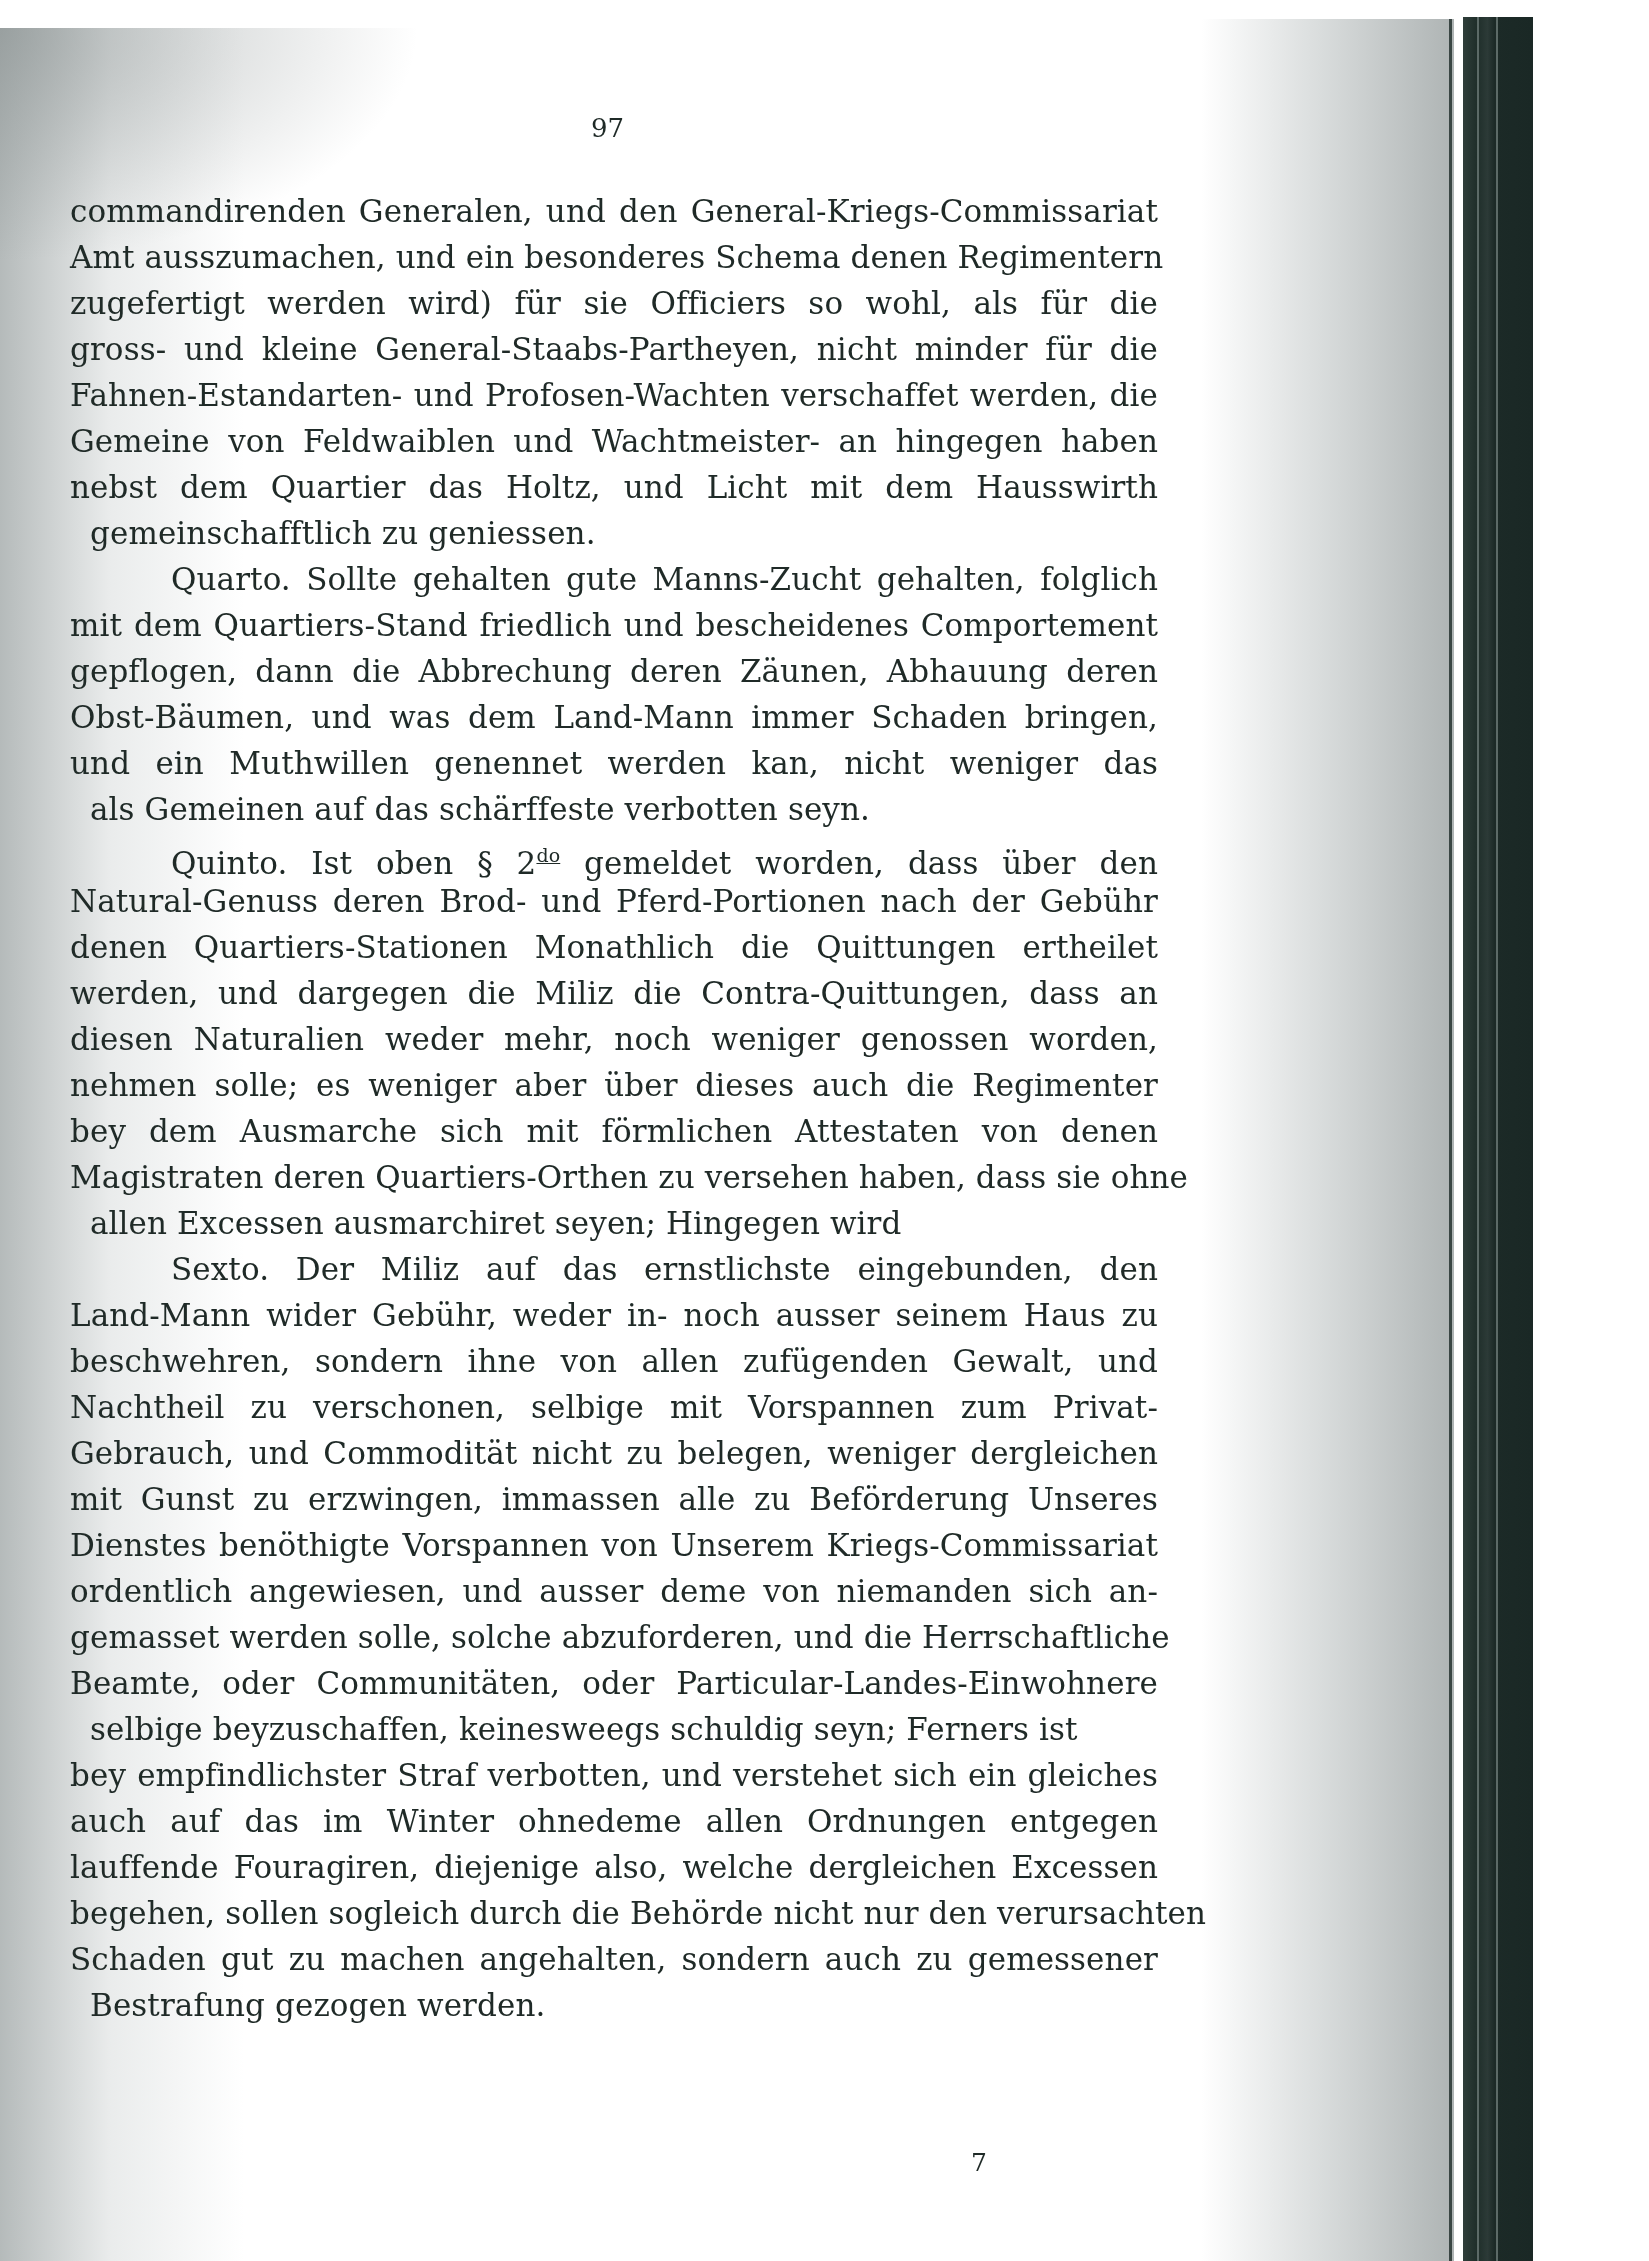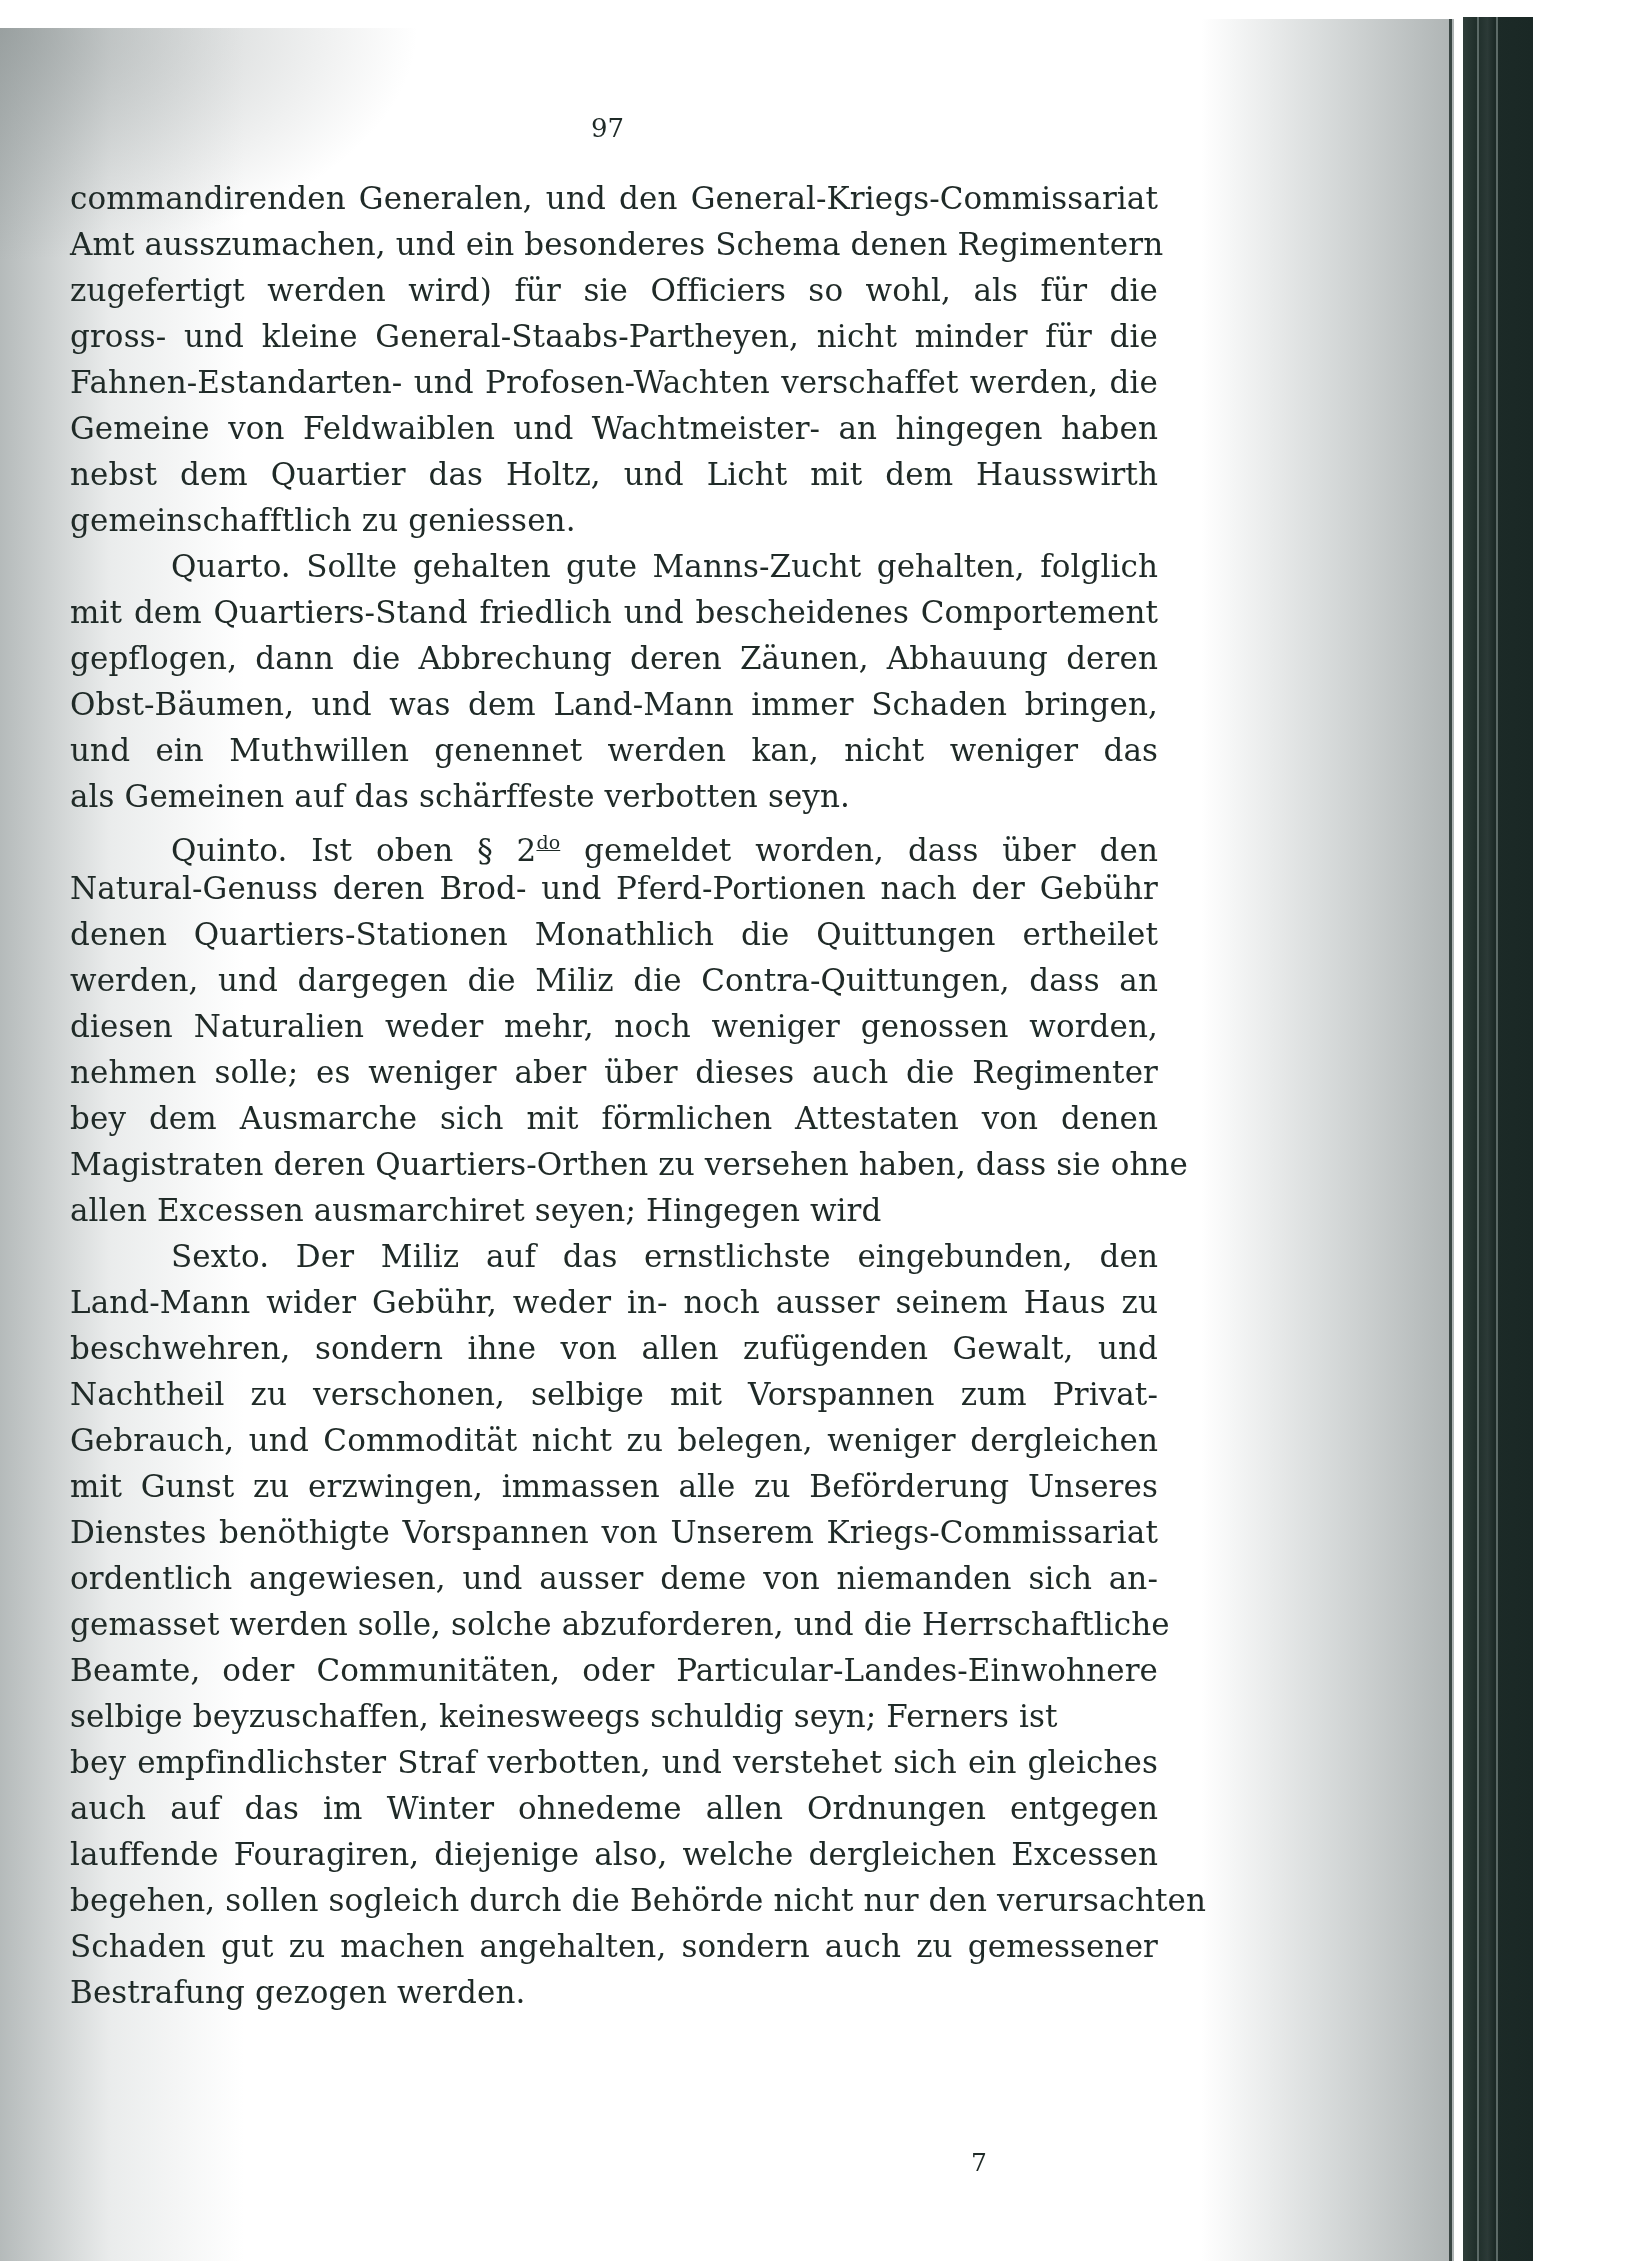--- a/index.html
+++ b/index.html
@@ -30,28 +30,28 @@
     position: absolute; left: 1463px; top: 17px; width: 70px; height: 2244px;
     background: linear-gradient(to right, #2f3e3a 0%, #1f2e2a 20%, #2c3a37 35%, #1c2a27 45%, #1a2825 100%);
   }
   .spine-stripe {
     position: absolute; top: 17px; width: 1.9px; height: 2244px; background: #5c6a67;
   }
   .page-header-num {
     position: absolute; left: 591px; top: 113px; font-size: 26px; color: #1f2a27;
   }
   .text-block {
-    position: absolute; left: 70px; top: 175px; width: 1088px;
+    position: absolute; left: 70px; top: 188px; width: 1088px;
   }
   .line {
     height: 46px; line-height: 46px; font-size: 31px;
     white-space: nowrap; text-align: justify; text-align-last: justify;
     letter-spacing: 0.1px;
   }
-  .line.last { text-align-last: left; }
+  .line.last { text-align-last: left; margin-left: 20px; }
   .line.indent { padding-left: 101px; }
   sup.ord { font-size: 19px; vertical-align: 12.2px; text-decoration: underline; }
   .page-footer-num {
     position: absolute; left: 971px; top: 2148px; font-size: 25px; color: #1f2a27;
   }
 </style>
 </head>
 <body>
 
 <div class="shade-left"></div>

